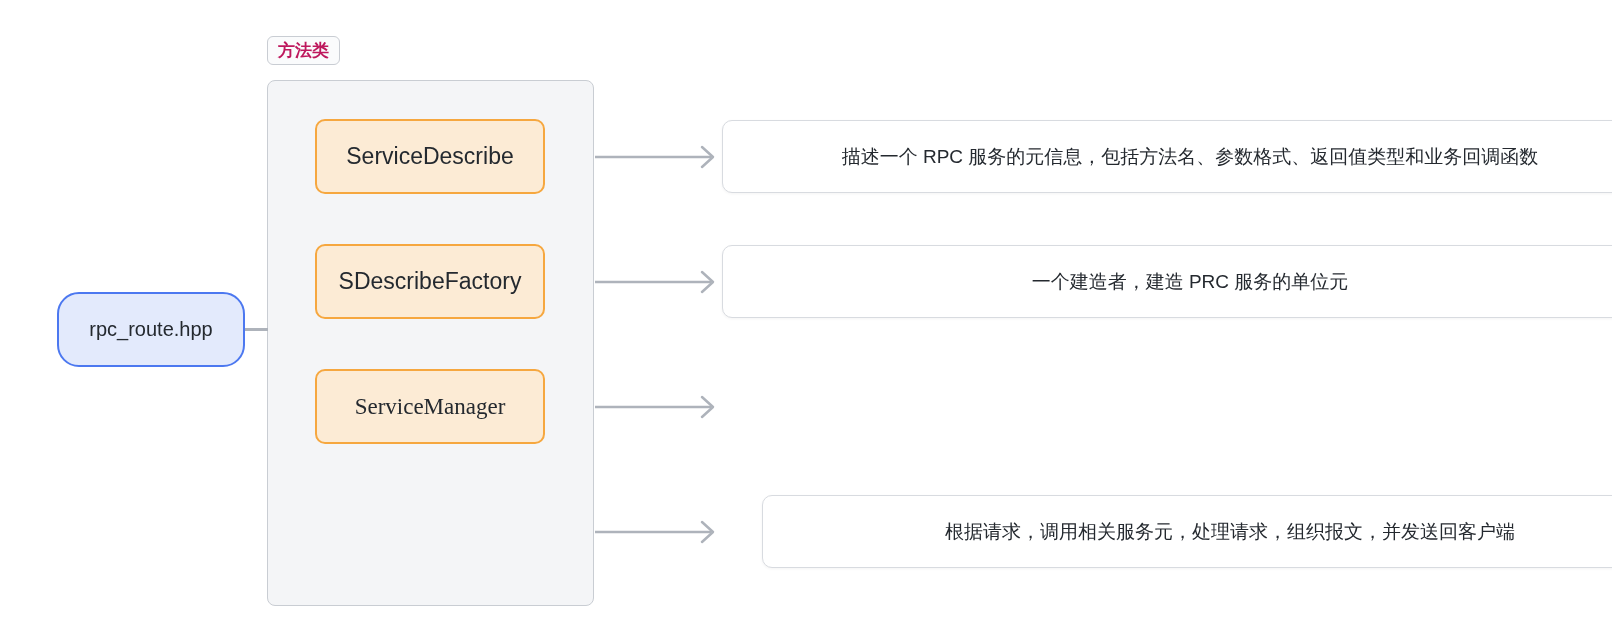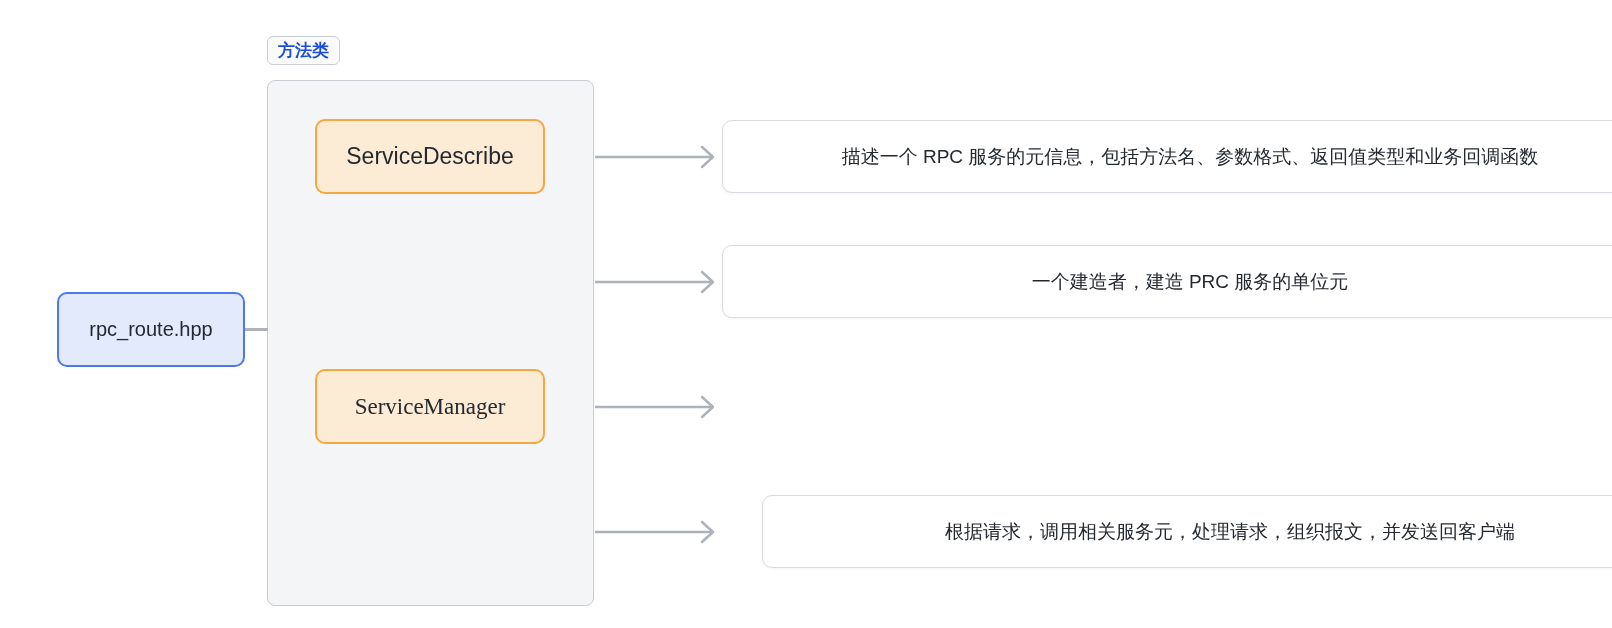--- a/index.html
+++ b/index.html
@@ -32,30 +32,30 @@
     height: 29px;
     padding: 0 10px;
     background: #FAFBFC;
     border: 1.5px solid #C9CDD3;
     border-radius: 6px;
     box-sizing: border-box;
     display: flex;
     align-items: center;
     font-size: 17px;
     font-weight: 600;
-    color: #1d4ed8;
+    color: #be185d;
   }
   
   .root-node {
     position: absolute;
     left: 57px; top: 292px;
     width: 188px; height: 75px;
     background: #E3EAFC;
     border: 2.5px solid #4C78F0;
-    border-radius: 10px;
+    border-radius: 22px;
     box-sizing: border-box;
     display: flex;
     align-items: center;
     justify-content: center;
     font-size: 20px;
   }
   .root-connector {
     position: absolute;
     left: 245px; top: 328px;
     width: 23px; height: 2.5px;
@@ -129,20 +129,23 @@
     <span>ServiceDescribe</span>
   </div>
   <svg class="arrow arrow-r1" viewBox="0 0 127 26">
     <line x1="0" y1="13" x2="116" y2="13" stroke="#AEB3BB" stroke-width="2.5"></line>
     <polyline points="107,3 118,13 107,23" fill="none" stroke="#AEB3BB" stroke-width="2.5" stroke-linecap="round" stroke-linejoin="round"></polyline>
   </svg>
   <div class="desc-box desc-r1">
     <span>描述一个 RPC 服务的元信息，包括方法名、参数格式、返回值类型和业务回调函数</span>
   </div>
 
+  <div class="class-node node-r2">
+    <span>SDescribeFactory</span>
+  </div>
   <svg class="arrow arrow-r2" viewBox="0 0 127 26">
     <line x1="0" y1="13" x2="116" y2="13" stroke="#AEB3BB" stroke-width="2.5"></line>
     <polyline points="107,3 118,13 107,23" fill="none" stroke="#AEB3BB" stroke-width="2.5" stroke-linecap="round" stroke-linejoin="round"></polyline>
   </svg>
   <div class="desc-box desc-r2">
     <span>一个建造者，建造 PRC 服务的单位元</span>
   </div>
 
   <div class="class-node node-r3">
     <span>ServiceManager</span>

